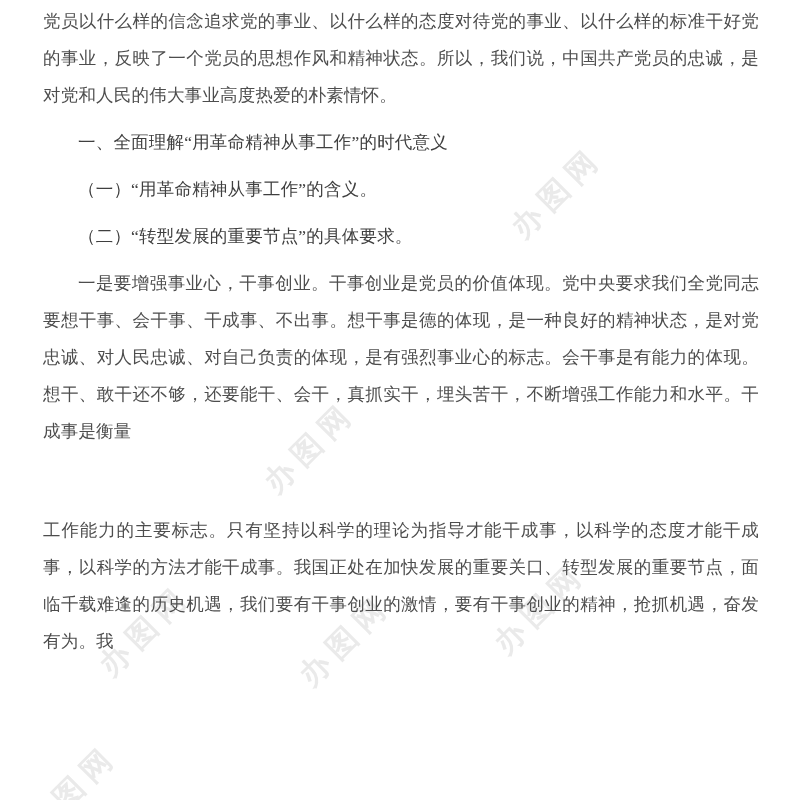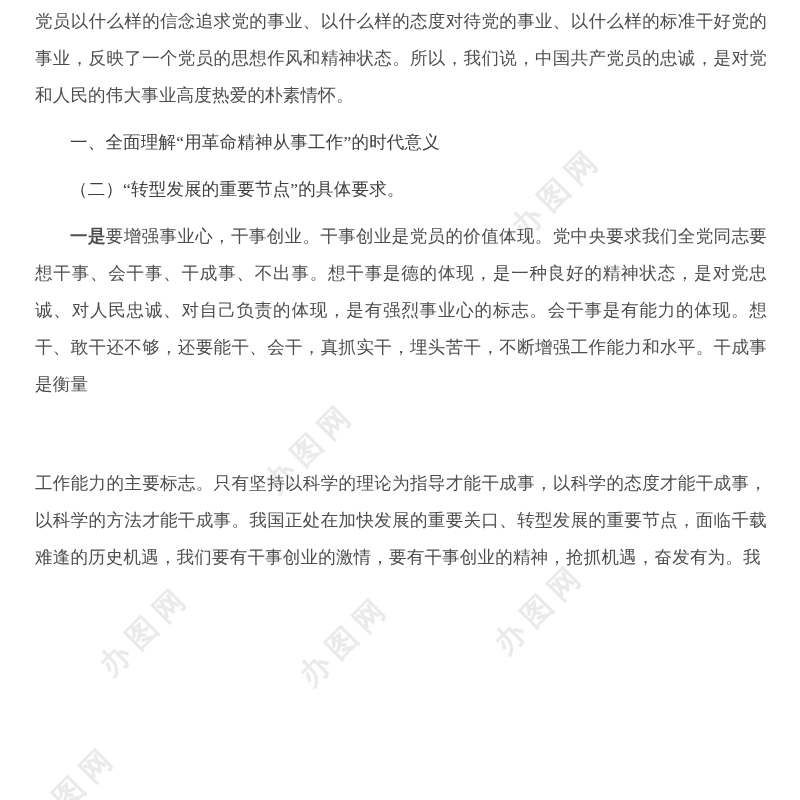--- a/index.html
+++ b/index.html
@@ -48,35 +48,35 @@
     right: 25px;
     top: -7px;
     z-index: 2;
     color: #4d4d4d;
     font-size: 17.5px;
     line-height: 37px;
     text-align: justify;
     letter-spacing: 0.2px;
   }
   .content p, .content h2, .content h3 {
-    margin: 10px 8px;
+    margin: 10px 16px;
     padding: 0;
     font-weight: normal;
   }
   .para-indent { text-indent: 2em; }
   .para-cont   { text-indent: 0; }
   .heading {
     font-weight: bold;
     color: #3f3f3f;
     text-indent: 2em;
     font-size: 17.5px;
     line-height: 37px;
     text-align: left;
   }
-  .bold-lead { font-weight: bold; }
+  .bold-lead { font-weight: normal; }
   .page-gap {
     height: 42px;
   }
 </style>
 </head>
 <body>
 
 <div class="page">
 
   <div class="watermark-layer">
@@ -87,20 +87,21 @@
     <div class="wm w5">办图网</div>
     <div class="wm w6">办图网</div>
   </div>
 
   <div class="content">
 
     <p class="para-cont">党员以什么样的信念追求党的事业、以什么样的态度对待党的事业、以什么样的标准干好党的事业，反映了一个党员的思想作风和精神状态。所以，我们说，中国共产党员的忠诚，是对党和人民的伟大事业高度热爱的朴素情怀。</p>
 
     <h2 class="heading">一、全面理解“用革命精神从事工作”的时代意义</h2>
 
+    <h3 class="heading">（一）“用革命精神从事工作”的含义。</h3>
 
 
     <h3 class="heading">（二）“转型发展的重要节点”的具体要求。</h3>
 
     <p class="para-indent"><span class="bold-lead">一是</span><span>要增强事业心，干事创业。干事创业是党员的价值体现。党中央要求我们全党同志要想干事、会干事、干成事、不出事。想干事是德的体现，是一种良好的精神状态，是对党忠诚、对人民忠诚、对自己负责的体现，是有强烈事业心的标志。会干事是有能力的体现。想干、敢干还不够，还要能干、会干，真抓实干，埋头苦干，不断增强工作能力和水平。干成事是衡量</span></p>
 
     <div class="page-gap"></div>
 
     <p class="para-cont">工作能力的主要标志。只有坚持以科学的理论为指导才能干成事，以科学的态度才能干成事，以科学的方法才能干成事。我国正处在加快发展的重要关口、转型发展的重要节点，面临千载难逢的历史机遇，我们要有干事创业的激情，要有干事创业的精神，抢抓机遇，奋发有为。我</p>
 

